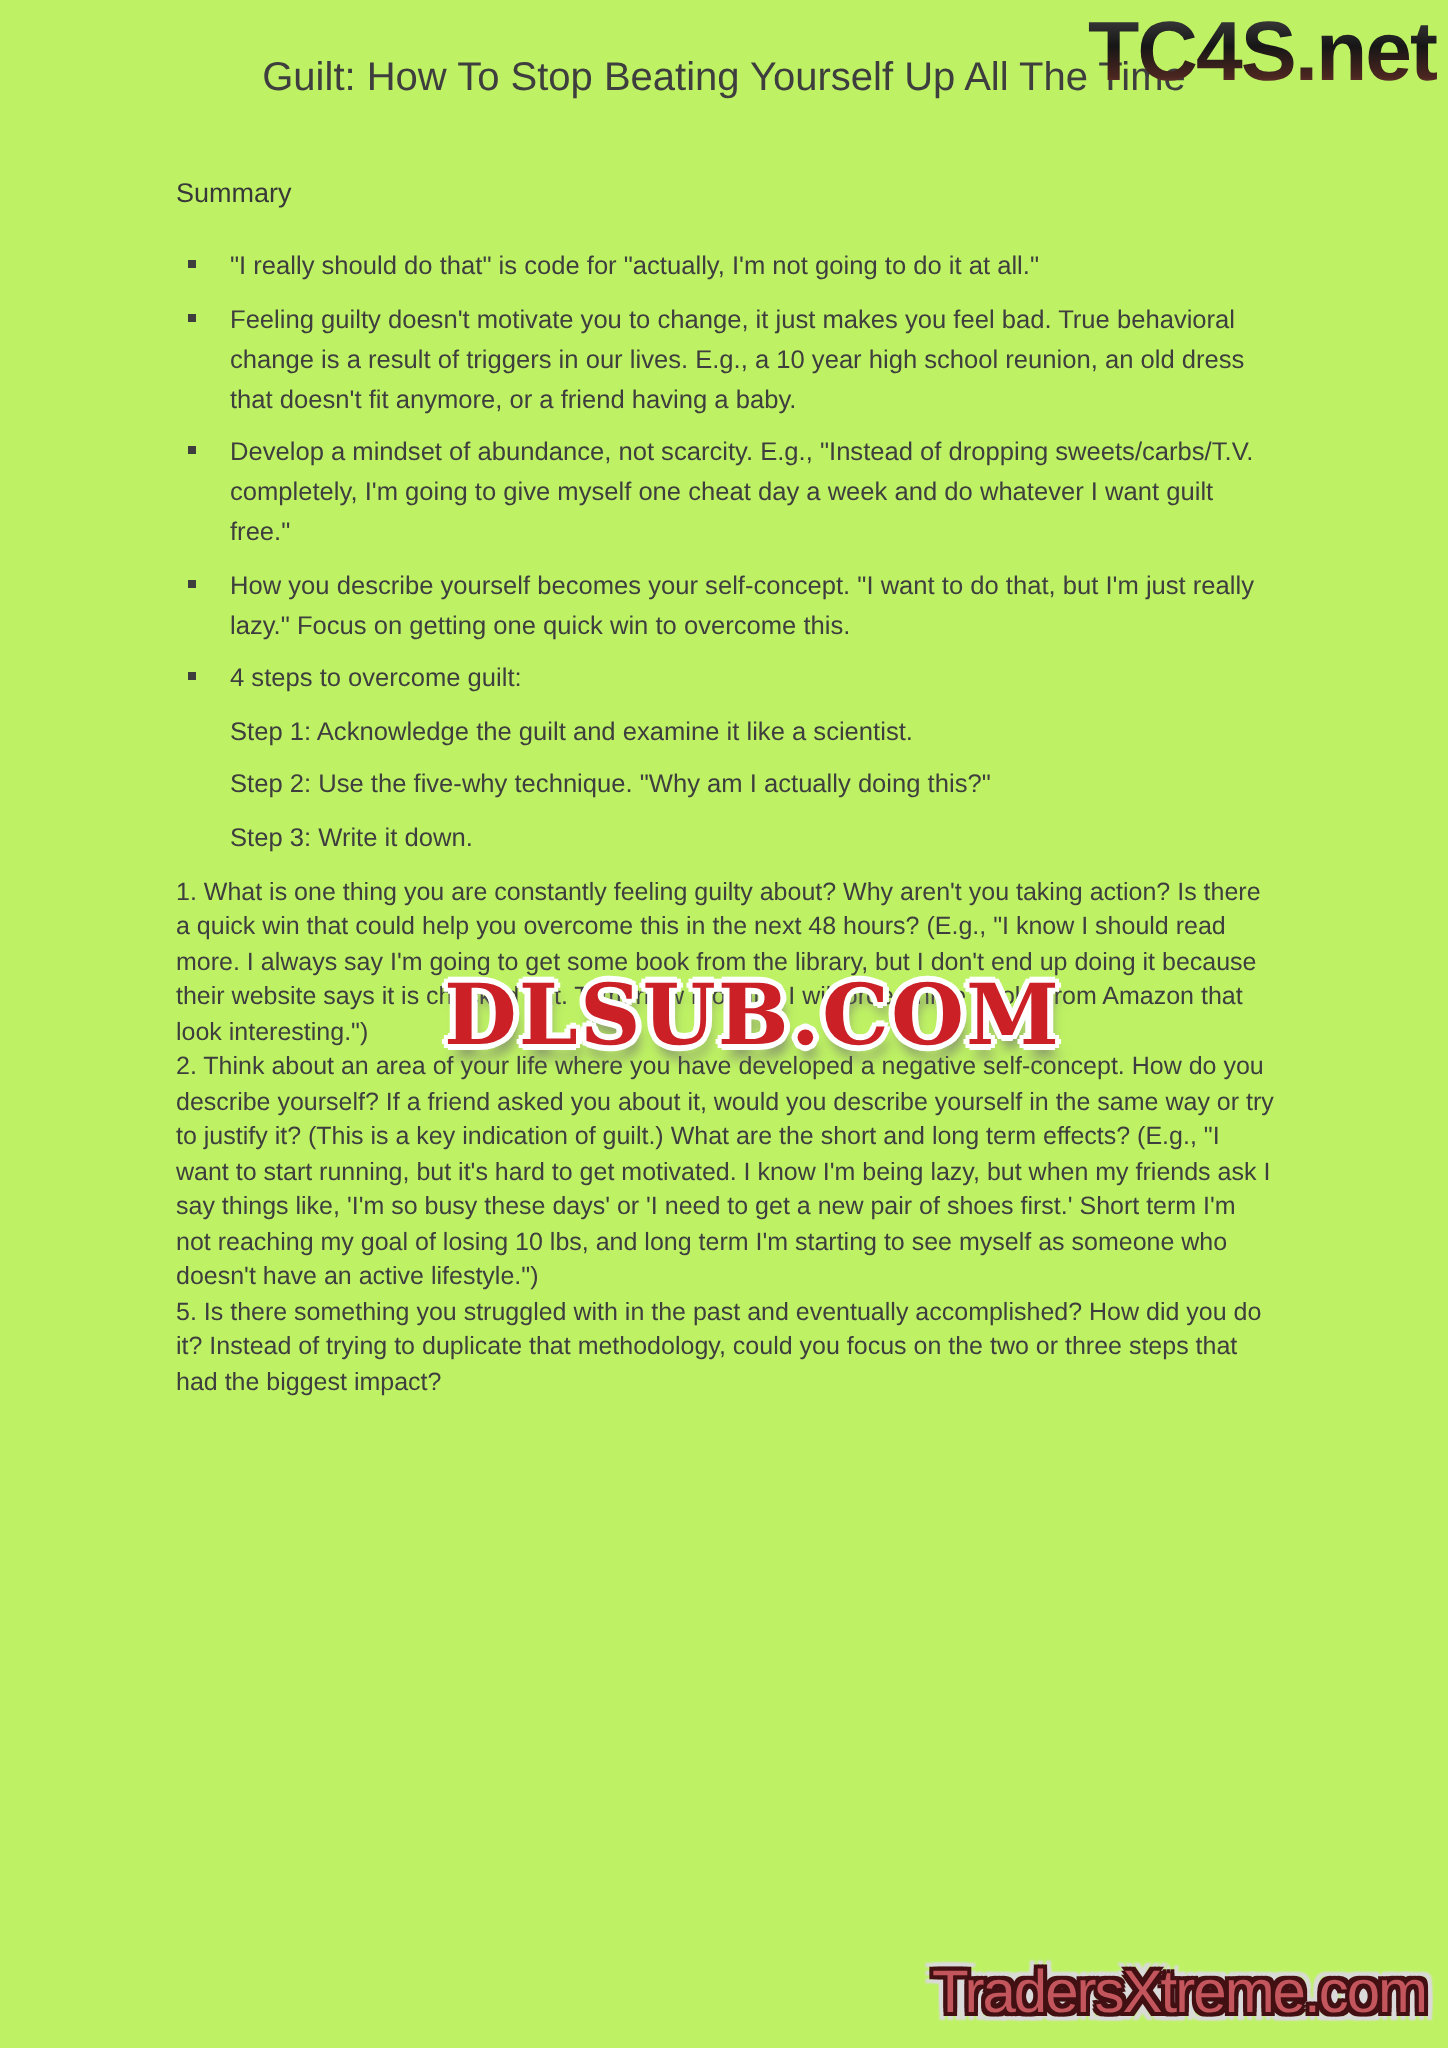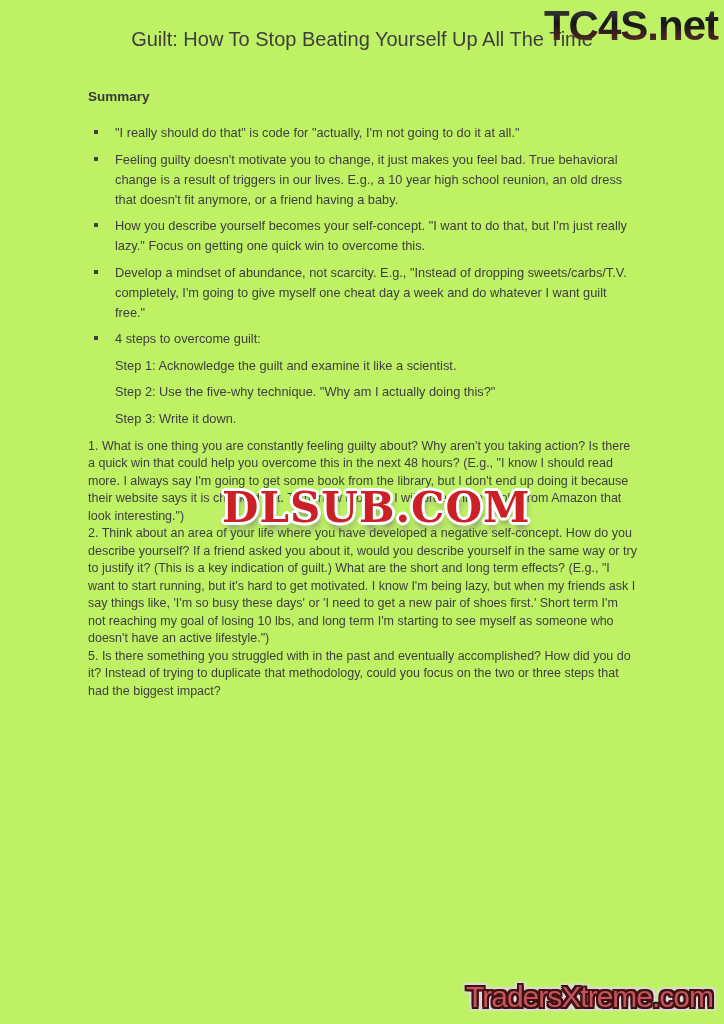--- a/index.html
+++ b/index.html
@@ -25,21 +25,21 @@
     font-weight: normal;
     line-height: 22px;
     color: #3e3e3e;
   }
 
   .content { margin: 0 87px 0 88px; }
 
   .section-heading {
     margin: 0;
     font-size: 13.5px;
-    font-weight: bold;
+    font-weight: normal;
     line-height: 16px;
     color: #383838;
   }
   .summary-heading { margin-top: 39px; }
   .study-heading  { margin-top: 29px; }
 
   
   ul.bullets {
     list-style: none;
     margin: 18px 0 0 0;
@@ -147,25 +147,25 @@
       <li>
         <span class="bullet-marker"></span>
         <span>"I really should do that" is code for "actually, I'm not going to do it at all."</span>
       </li>
       <li>
         <span class="bullet-marker"></span>
         <span>Feeling guilty doesn't motivate you to change, it just makes you feel bad. True behavioral change is a result of triggers in our lives. E.g., a 10 year high school reunion, an old dress that doesn't fit anymore, or a friend having a baby.</span>
       </li>
       <li>
         <span class="bullet-marker"></span>
-        <span>How you describe yourself becomes your self-concept. "I want to do that, but I'm just really lazy." Focus on getting one quick win to overcome this.</span>
+        <span>Develop a mindset of abundance, not scarcity. E.g., "Instead of dropping sweets/carbs/T.V. completely, I'm going to give myself one cheat day a week and do whatever I want guilt free."</span>
       </li>
       <li>
         <span class="bullet-marker"></span>
-        <span>Develop a mindset of abundance, not scarcity. E.g., "Instead of dropping sweets/carbs/T.V. completely, I'm going to give myself one cheat day a week and do whatever I want guilt free."</span>
+        <span>How you describe yourself becomes your self-concept. "I want to do that, but I'm just really lazy." Focus on getting one quick win to overcome this.</span>
       </li>
       <li>
         <span class="bullet-marker"></span>
         <span>4 steps to overcome guilt:</span>
       </li>
     </ul>
 
     <div class="steps">
       <p>Step 1: Acknowledge the guilt and examine it like a scientist.</p>
       <p>Step 2: Use the five-why technique. "Why am I actually doing this?"</p>

